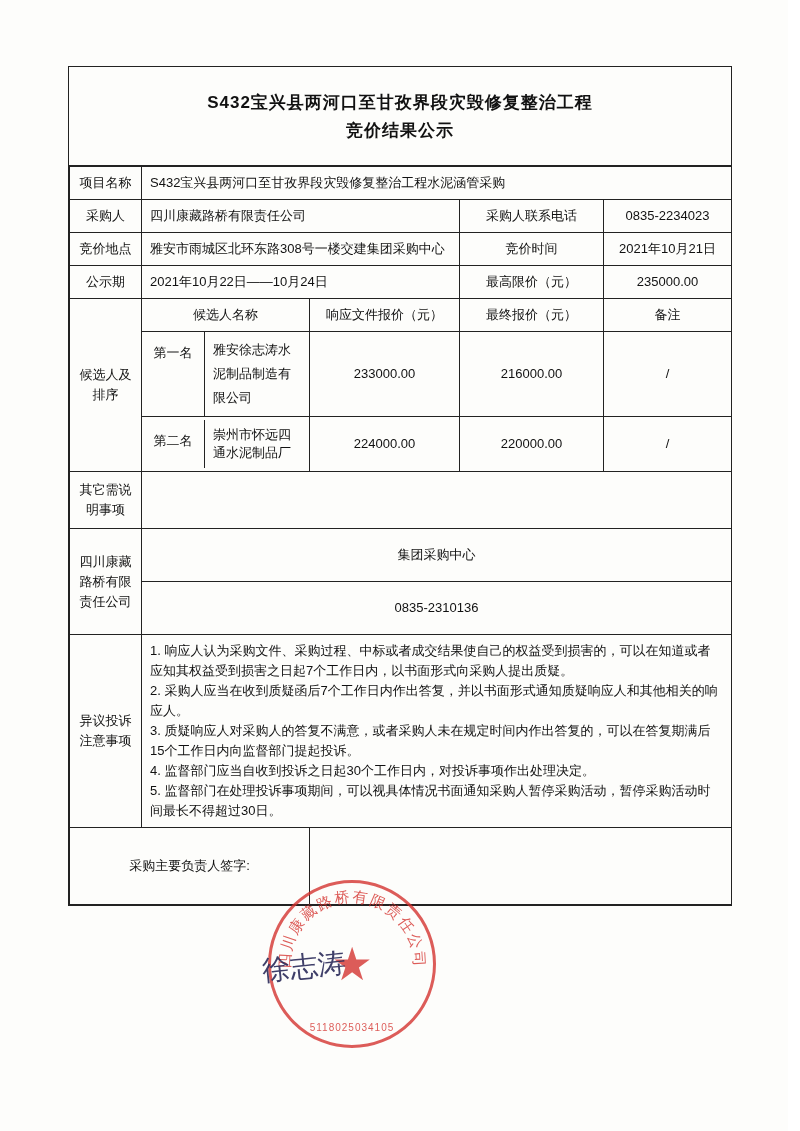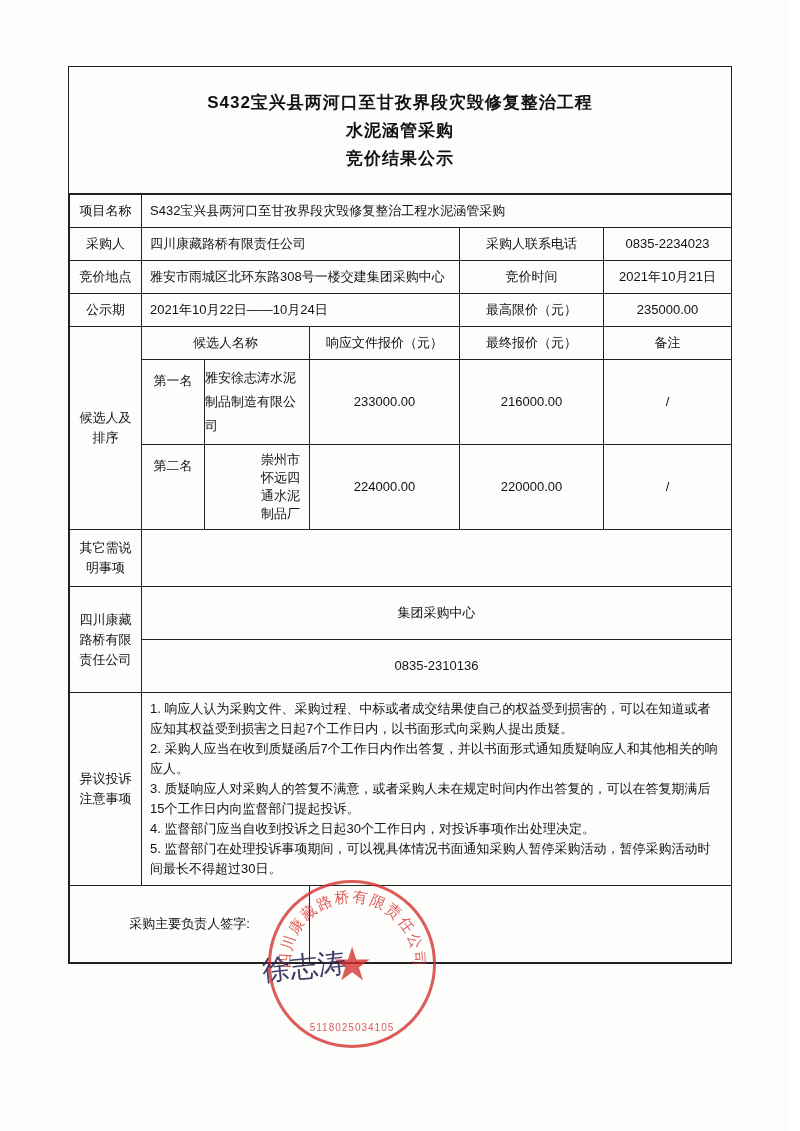--- a/index.html
+++ b/index.html
@@ -137,21 +137,20 @@
 </style>
 </head>
 <body>
 
 <div class="page">
 
   <div class="sheet">
 
     <div class="title-block">
       <div class="title-line">S432宝兴县两河口至甘孜界段灾毁修复整治工程</div>
-      <div class="title-line">水泥涵管采购</div>
       <div class="title-line">竞价结果公示</div>
     </div>
 
     <table class="main">
       <colgroup>
         <col style="width:72px">
         <col style="width:168px">
         <col style="width:150px">
         <col style="width:144px">
         <col style="width:128px">
@@ -188,32 +187,32 @@
         <td class="lbl" rowspan="3">候选人及排序</td>
         <td>候选人名称</td>
         <td>响应文件报价（元）</td>
         <td>最终报价（元）</td>
         <td>备注</td>
       </tr>
 
       <tr class="cand-row">
         <td class="left">
           <div style="display:flex;align-items:center;">
-            <span style="display:inline-block;width:62px;text-align:center;border-right:1px solid #222;margin:-6px 0 -6px -8px;padding:6px 0;align-self:stretch;line-height:30px;">第一名</span>
+            <span style="display:inline-block;width:62px;text-align:center;border-right:1px solid #222;margin:-6px 8px -6px -8px;padding:6px 0;align-self:stretch;line-height:30px;">第一名</span>
             <span style="flex:1;line-height:24px;">雅安徐志涛水泥制品制造有限公司</span>
           </div>
         </td>
         <td class="ctr">233000.00</td>
         <td class="ctr">216000.00</td>
         <td class="ctr">/</td>
       </tr>
 
       <tr class="cand-row">
         <td class="left">
-          <div style="display:flex;align-items:center;gap:48px;">
+          <div style="display:flex;align-items:center;">
             <span style="display:inline-block;width:62px;text-align:center;border-right:1px solid #222;margin:-6px 8px -6px -8px;padding:6px 0;align-self:stretch;line-height:30px;">第二名</span>
             <span style="flex:1;line-height:18px;">崇州市怀远四通水泥制品厂</span>
           </div>
         </td>
         <td class="ctr">224000.00</td>
         <td class="ctr">220000.00</td>
         <td class="ctr">/</td>
       </tr>
 
       <tr>

